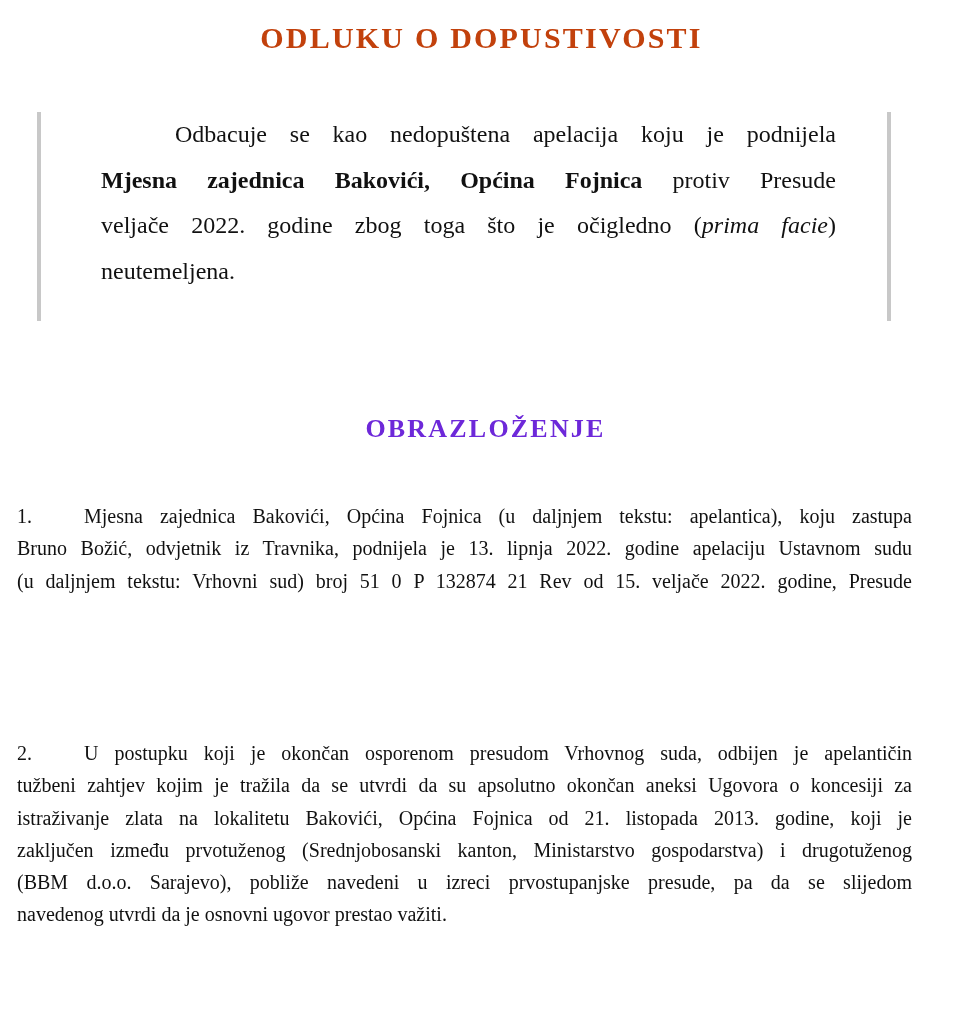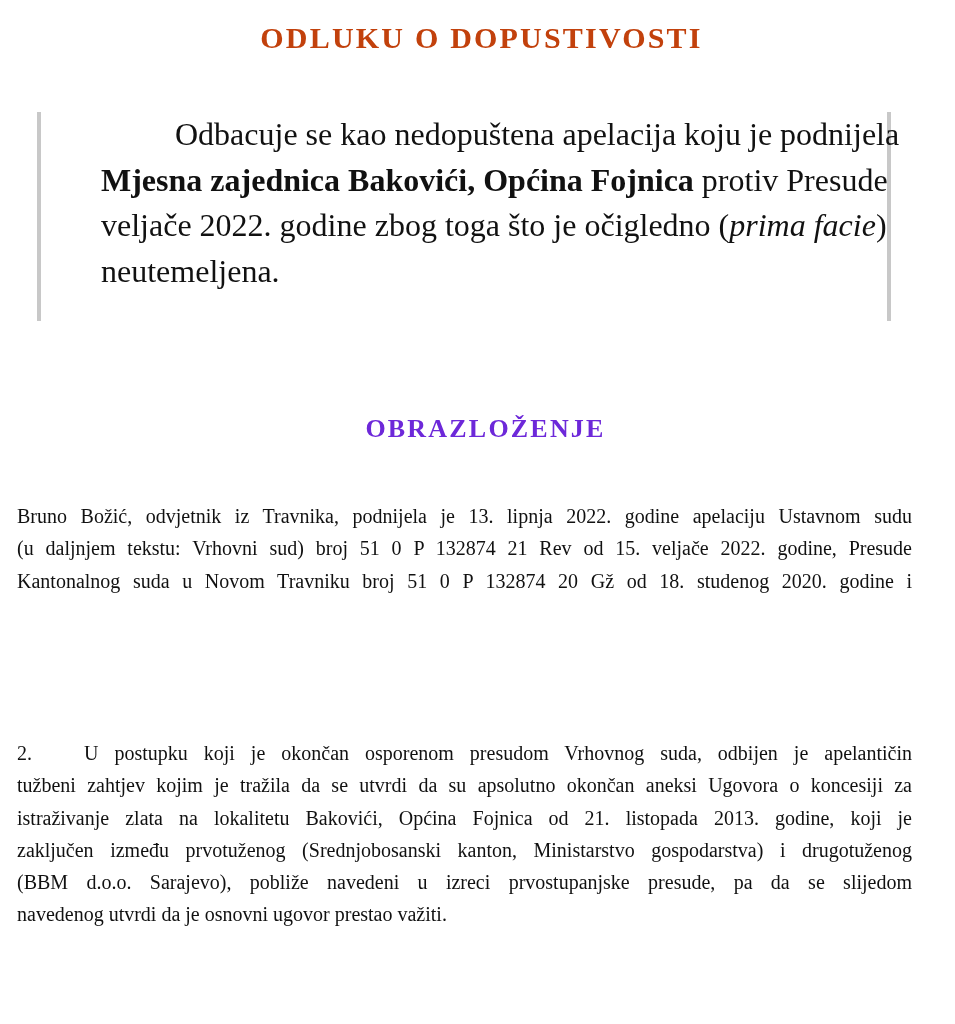--- a/index.html
+++ b/index.html
@@ -36,21 +36,21 @@
       height: 209px;
       border-left: 4px solid #c8c8c8;
       border-right: 4px solid #c8c8c8;
       box-sizing: border-box;
     }
     .decision-text {
       position: absolute;
       left: 60px;
       top: 0px;
       width: 735px;
-      font-size: 32px;
+      font-size: 24px;
       line-height: 45.5px;
     }
     .jline {
       display: block;
       text-align: justify;
       text-align-last: justify;
       white-space: nowrap;
       height: 45.5px;
       overflow: visible;
     }
@@ -109,23 +109,23 @@
     <span class="jline indent"><span>Odbacuje se kao nedopuštena apelacija koju je podnijela</span></span>
     <span class="jline"><b>Mjesna zajednica Bakovići, Općina Fojnica</b><span> protiv Presude</span></span>
     <span class="jline"><span>veljače 2022. godine zbog toga što je očigledno (</span><i>prima facie</i><span>)</span></span>
     <span class="jline last"><span>neutemeljena.</span></span>
   </div>
 </div>
 
 <h2 class="section-title">OBRAZLOŽENJE</h2>
 
 <div class="para para-1">
+  <span class="pline"><span class="pnum">1.</span><span>Mjesna zajednica Bakovići, Općina Fojnica (u daljnjem tekstu: apelantica), koju zastupa</span></span>
   <span class="pline"><span>Bruno Božić, odvjetnik iz Travnika, podnijela je 13. lipnja 2022. godine apelaciju Ustavnom sudu</span></span>
   <span class="pline"><span>(u daljnjem tekstu: Vrhovni sud) broj 51 0 P 132874 21 Rev od 15. veljače 2022. godine, Presude</span></span>
-  <span class="pline"><span>Kantonalnog suda u Novom Travniku broj 51 0 P 132874 20 Gž od 18. studenog 2020. godine i</span></span>
 </div>
 
 <div class="para para-2">
   <span class="pline"><span class="pnum">2.</span><span>U postupku koji je okončan osporenom presudom Vrhovnog suda, odbijen je apelantičin</span></span>
   <span class="pline"><span>tužbeni zahtjev kojim je tražila da se utvrdi da su apsolutno okončan aneksi Ugovora o koncesiji za</span></span>
   <span class="pline"><span>istraživanje zlata na lokalitetu Bakovići, Općina Fojnica od 21. listopada 2013. godine, koji je</span></span>
   <span class="pline"><span>zaključen između prvotuženog (Srednjobosanski kanton, Ministarstvo gospodarstva) i drugotuženog</span></span>
   <span class="pline"><span>(BBM d.o.o. Sarajevo), pobliže navedeni u izreci prvostupanjske presude, pa da se slijedom</span></span>
   <span class="pline last"><span>navedenog utvrdi da je osnovni ugovor prestao važiti.</span></span>
 </div>

